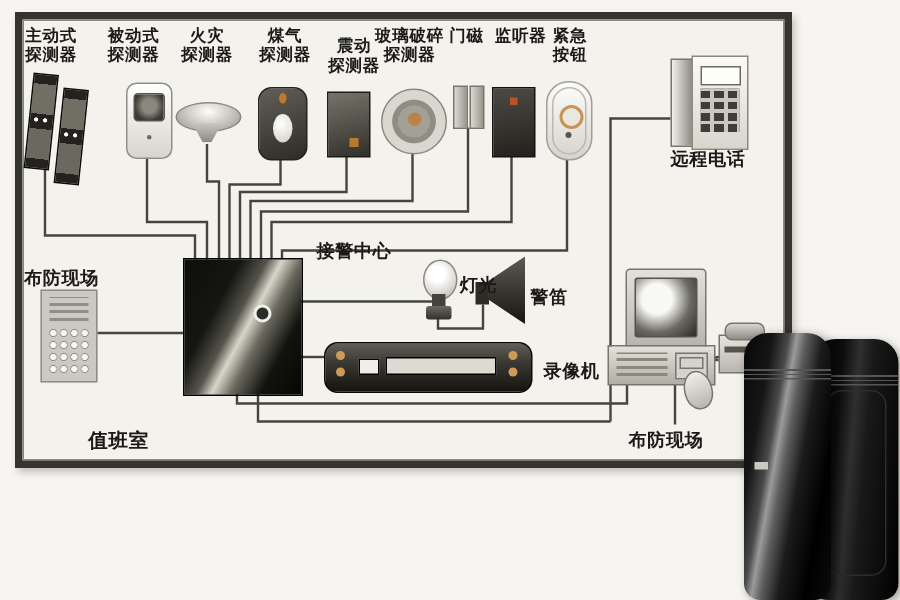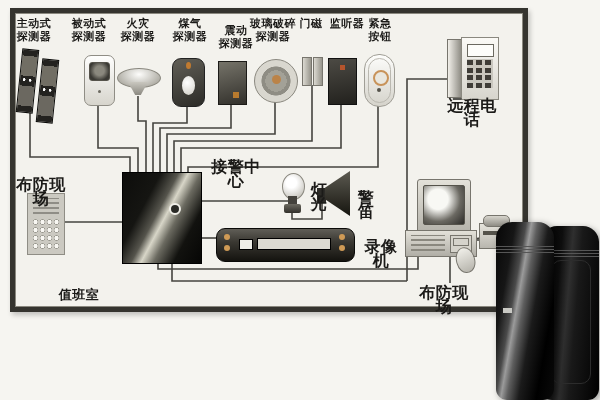--- a/index.html
+++ b/index.html
@@ -6,21 +6,21 @@
   .stage{position:relative;width:600px;height:400px;background:#f6f5f1;overflow:hidden;
          font-family:"DejaVu Sans",sans-serif;color:#1b1a18;}
   
   .frame{position:absolute;left:10px;top:8px;width:508px;height:294px;
          border:5px solid #35342f;background:#f3f2ed;
          box-shadow:inset 0 0 0 1px #8a887f, 2px 3px 5px rgba(0,0,0,.22);z-index:1;}
   svg.wires{position:absolute;left:0;top:0;z-index:2;}
   
   .lbl{position:absolute;font-weight:bold;font-size:11px;line-height:13px;
        text-align:center;z-index:5;letter-spacing:0.5px;}
-  .lbl.md{font-size:16px;line-height:14px;}
+  .lbl.md{font-size:12px;line-height:14px;}
   .lbl.lg{font-size:13px;line-height:15px;}
   
   .ic{position:absolute;z-index:3;}
   
   .adbar{position:absolute;width:15px;height:62px;border:1px solid #0b0b09;
     background:linear-gradient(180deg,#23221f 0 6px,#716e64 6px 26px,#23221f 26px 36px,#6b6860 36px 56px,#23221f 56px 100%);}
   .adbar::after{content:"";position:absolute;left:2px;top:28px;width:11px;height:4px;
     background:radial-gradient(circle at 2px 2px,#fff 0 1.2px,transparent 1.6px),
                radial-gradient(circle at 8px 2px,#fff 0 1.2px,transparent 1.6px);}
   

